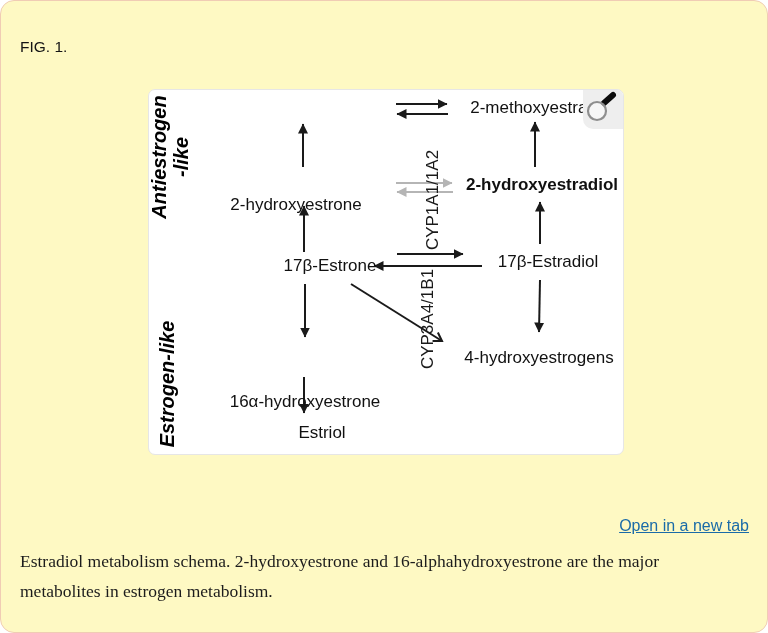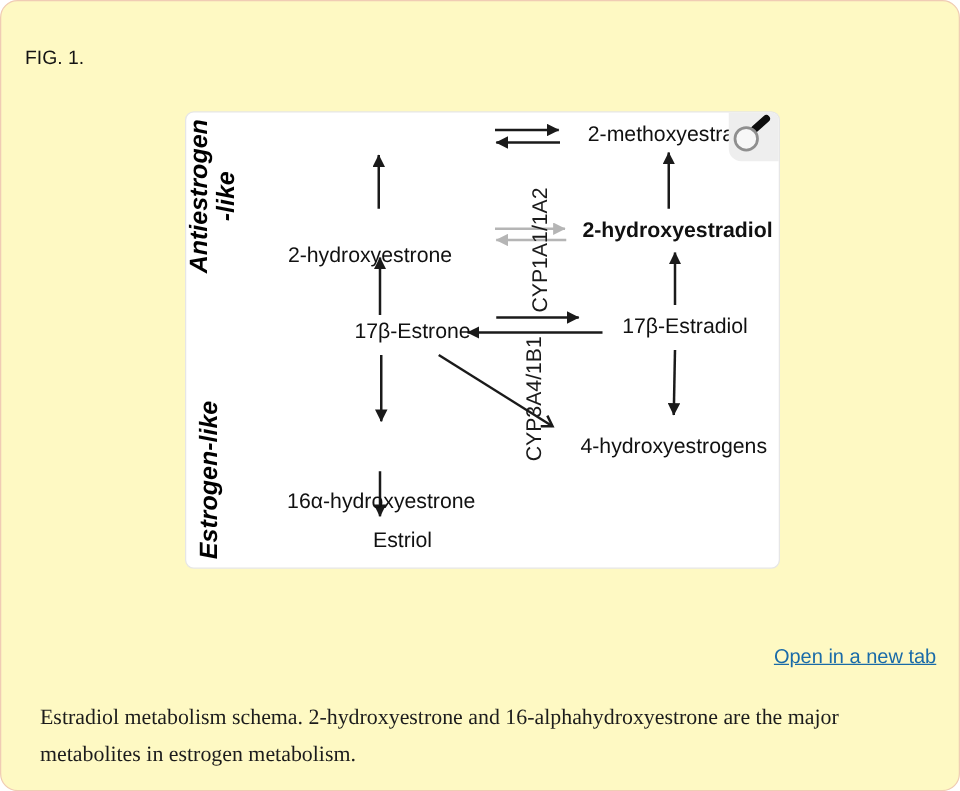--- a/index.html
+++ b/index.html
@@ -41,21 +41,21 @@
     background:#eeeeee;border-radius:0 6px 0 10px;z-index:5;
     cursor:pointer;
   }
   .open-link{
     position:absolute;right:18px;top:486px;
     font-size:16px;color:#1a6ba8;text-decoration:underline;cursor:pointer;margin-top:30px;
   }
   .caption{
     position:absolute;left:19px;top:545px;width:712px;
     font-family:"Liberation Serif",serif;font-size:17.5px;line-height:30px;
-    color:#1c1c1c;margin:12px;
+    color:#1c1c1c;margin:0;
   }
 </style>
 </head>
 <body>
 
 <div class="card">
 
   <div class="fig-label">FIG. 1.</div>
 
   <div class="figure-box">

